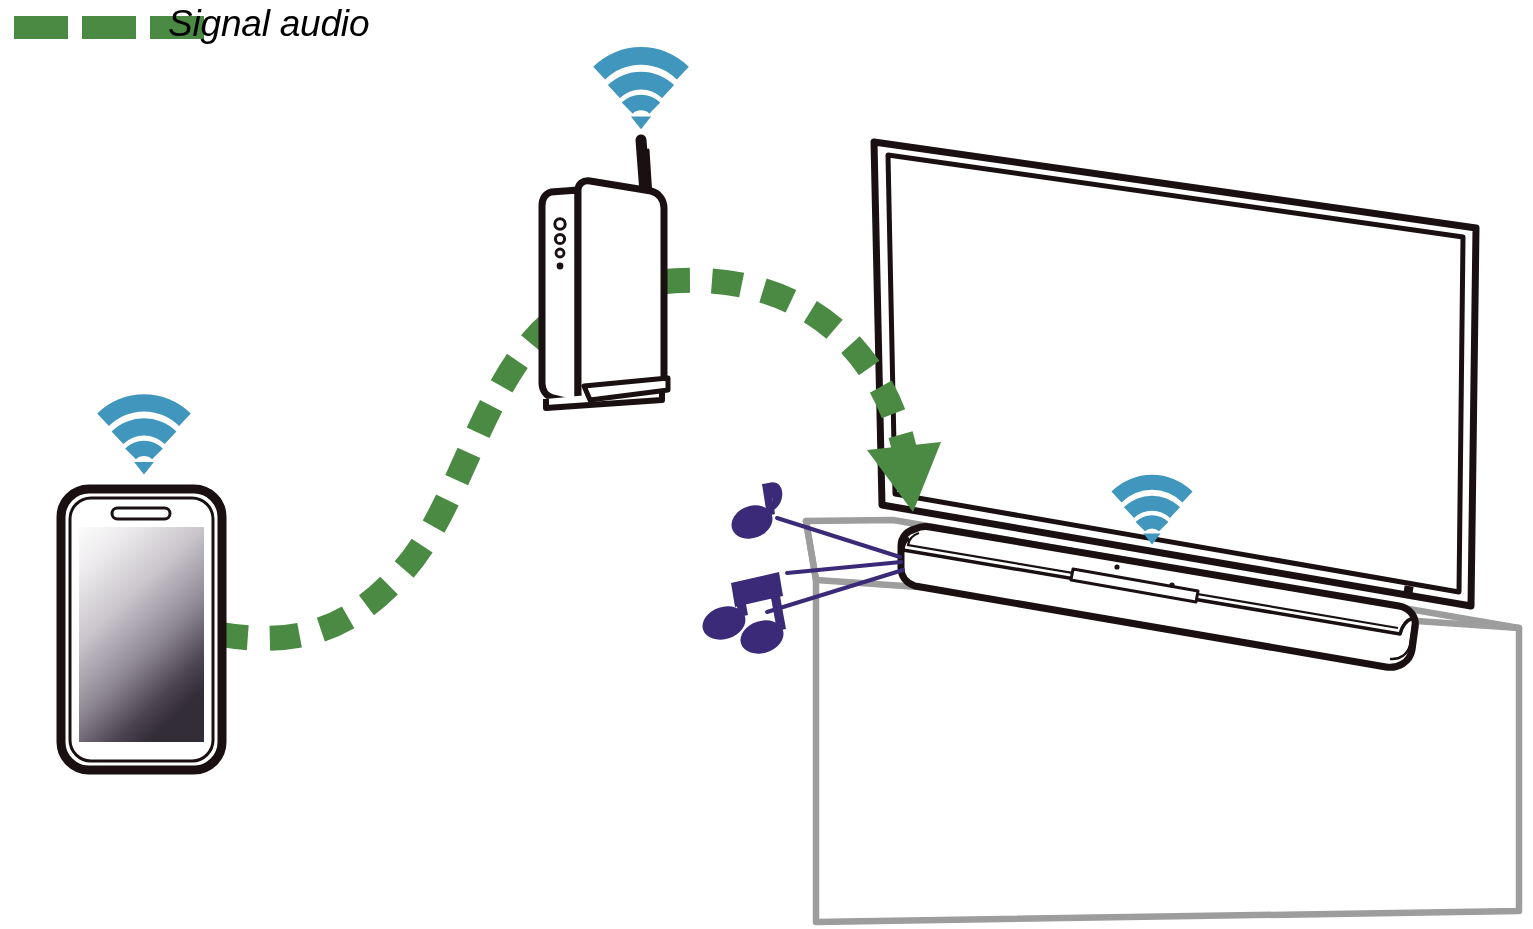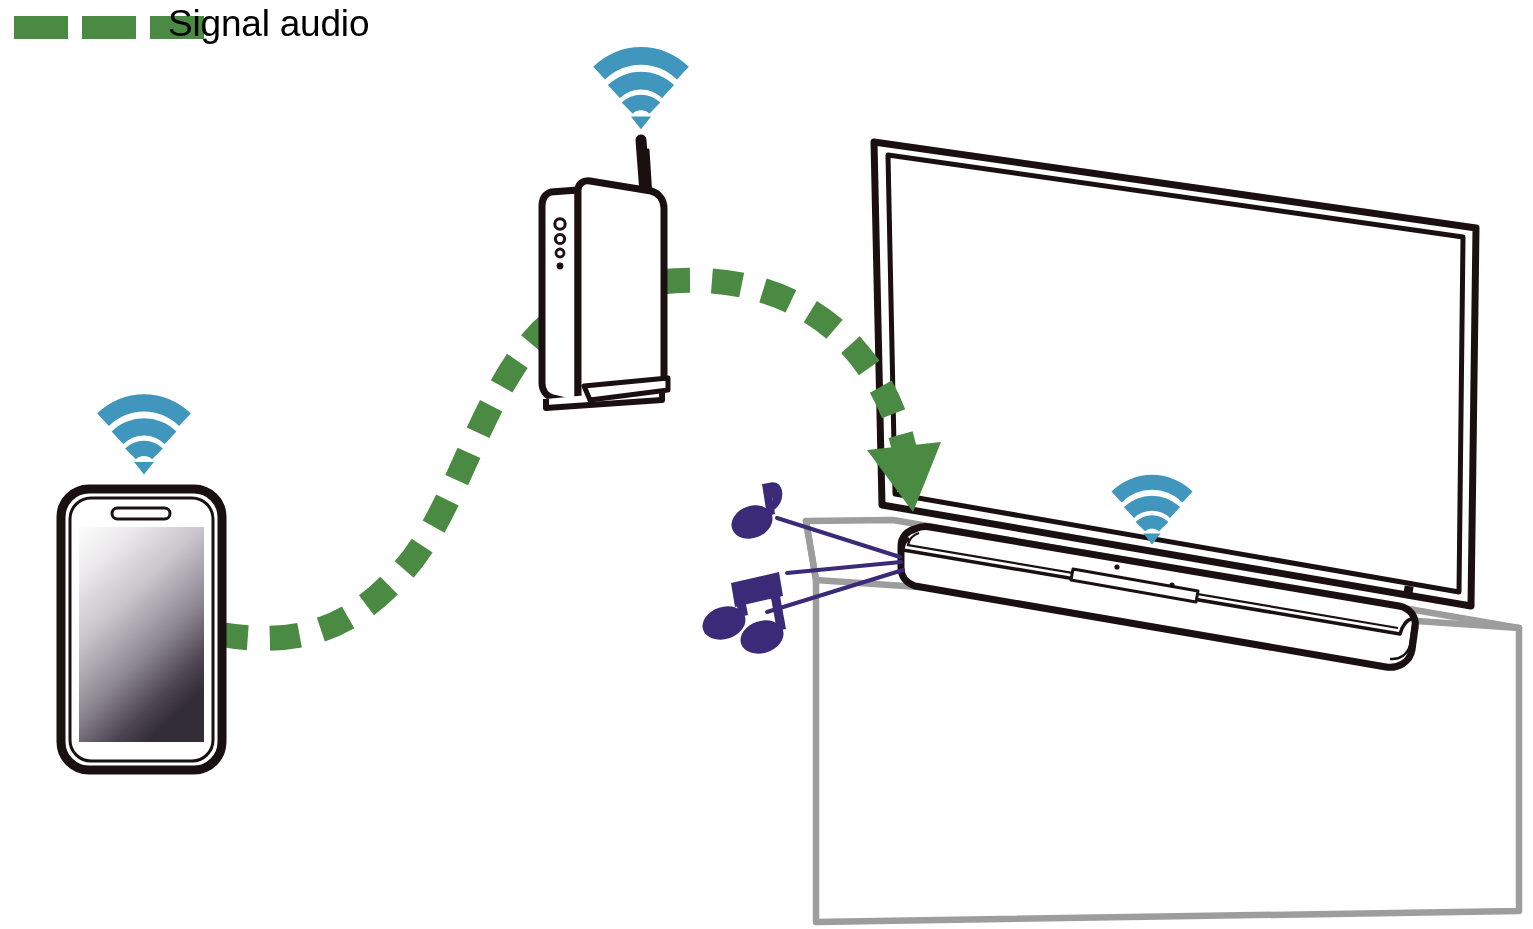--- a/index.html
+++ b/index.html
@@ -1,18 +1,18 @@
 <!DOCTYPE html>
 <html><head>
 <meta charset="utf-8">
 <style>
   html,body{margin:0;padding:0;background:#ffffff;}
   body{width:1533px;height:929px;overflow:hidden;
        font-family:"Liberation Sans","DejaVu Sans",sans-serif;}
-  #stage{position:relative;width:1533px;height:929px;background:#fff;}
+  #stage{position:relative;width:1533px;height:929px;background:#fff;font-style:italic;}
   #scene{position:absolute;left:0;top:0;width:1533px;height:929px;}
   .legend-label{
     position:absolute;left:168px;top:2px;
     font-family:"Liberation Sans","DejaVu Sans",sans-serif;
     font-size:37px;line-height:44px;color:#000;white-space:nowrap;
     letter-spacing:-0.2px;
   }
 </style>
 </head>
 <body>

